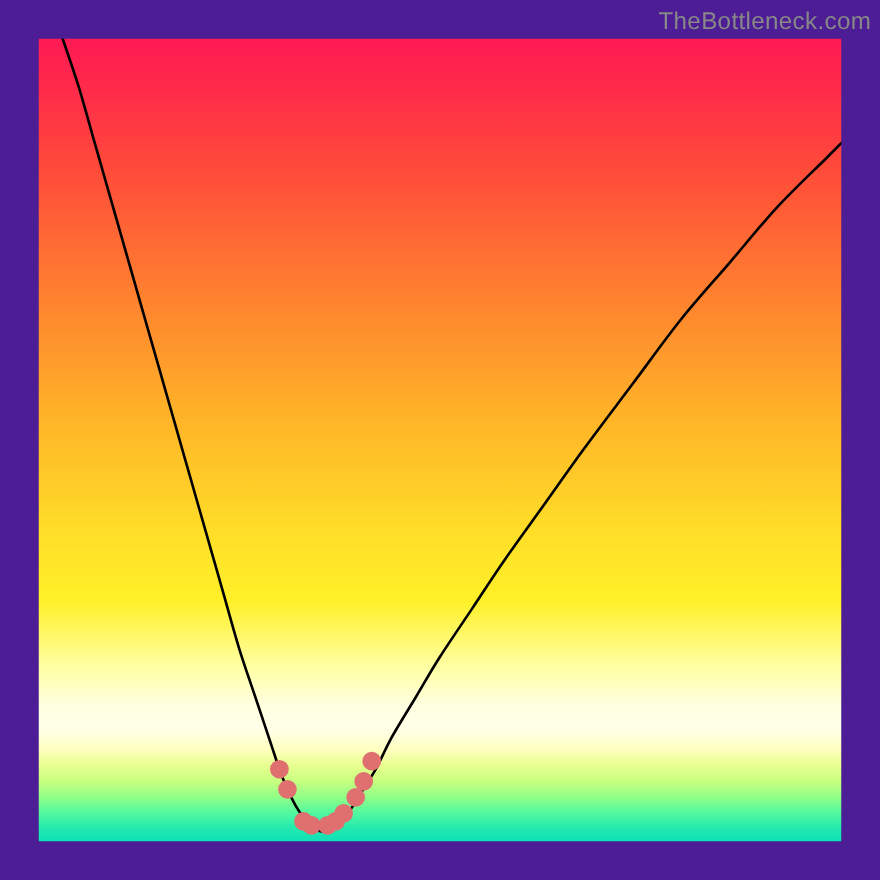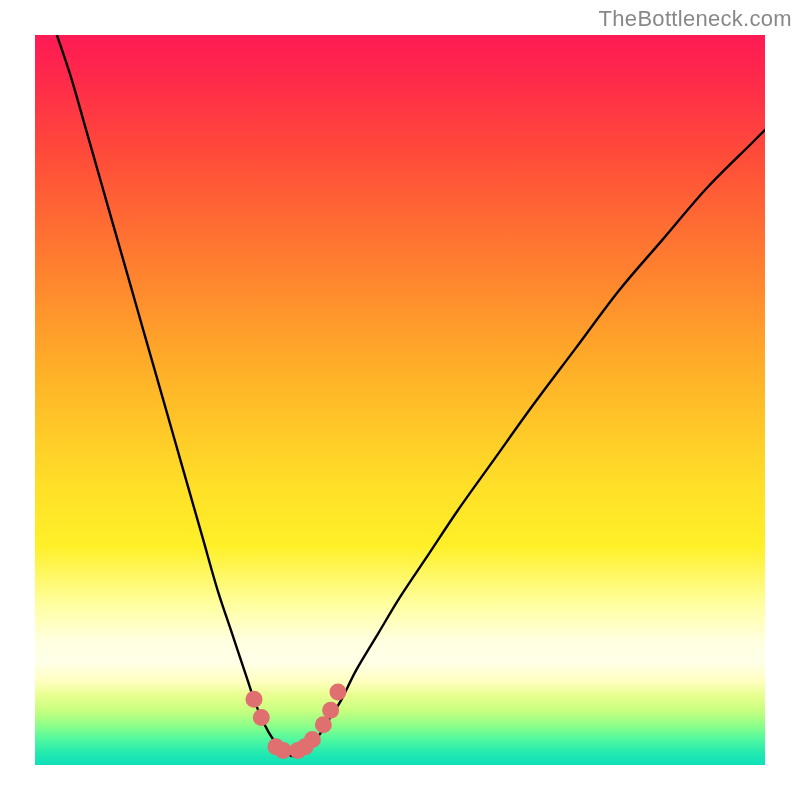--- a/index.html
+++ b/index.html
@@ -8,21 +8,21 @@
     width: 800px;
     height: 800px;
     background: #000;
     overflow: hidden;
     font-family: Arial, Helvetica, sans-serif;
   }
   #stage {
     position: relative;
     width: 800px;
     height: 800px;
-    background: #ffffff;
+    background: #4c1d95;
   }
   #plot-area {
     position: absolute;
     left: 35px;
     top: 35px;
     width: 730px;
     height: 730px;
   }
   #gradient-bg {
     position: absolute;

